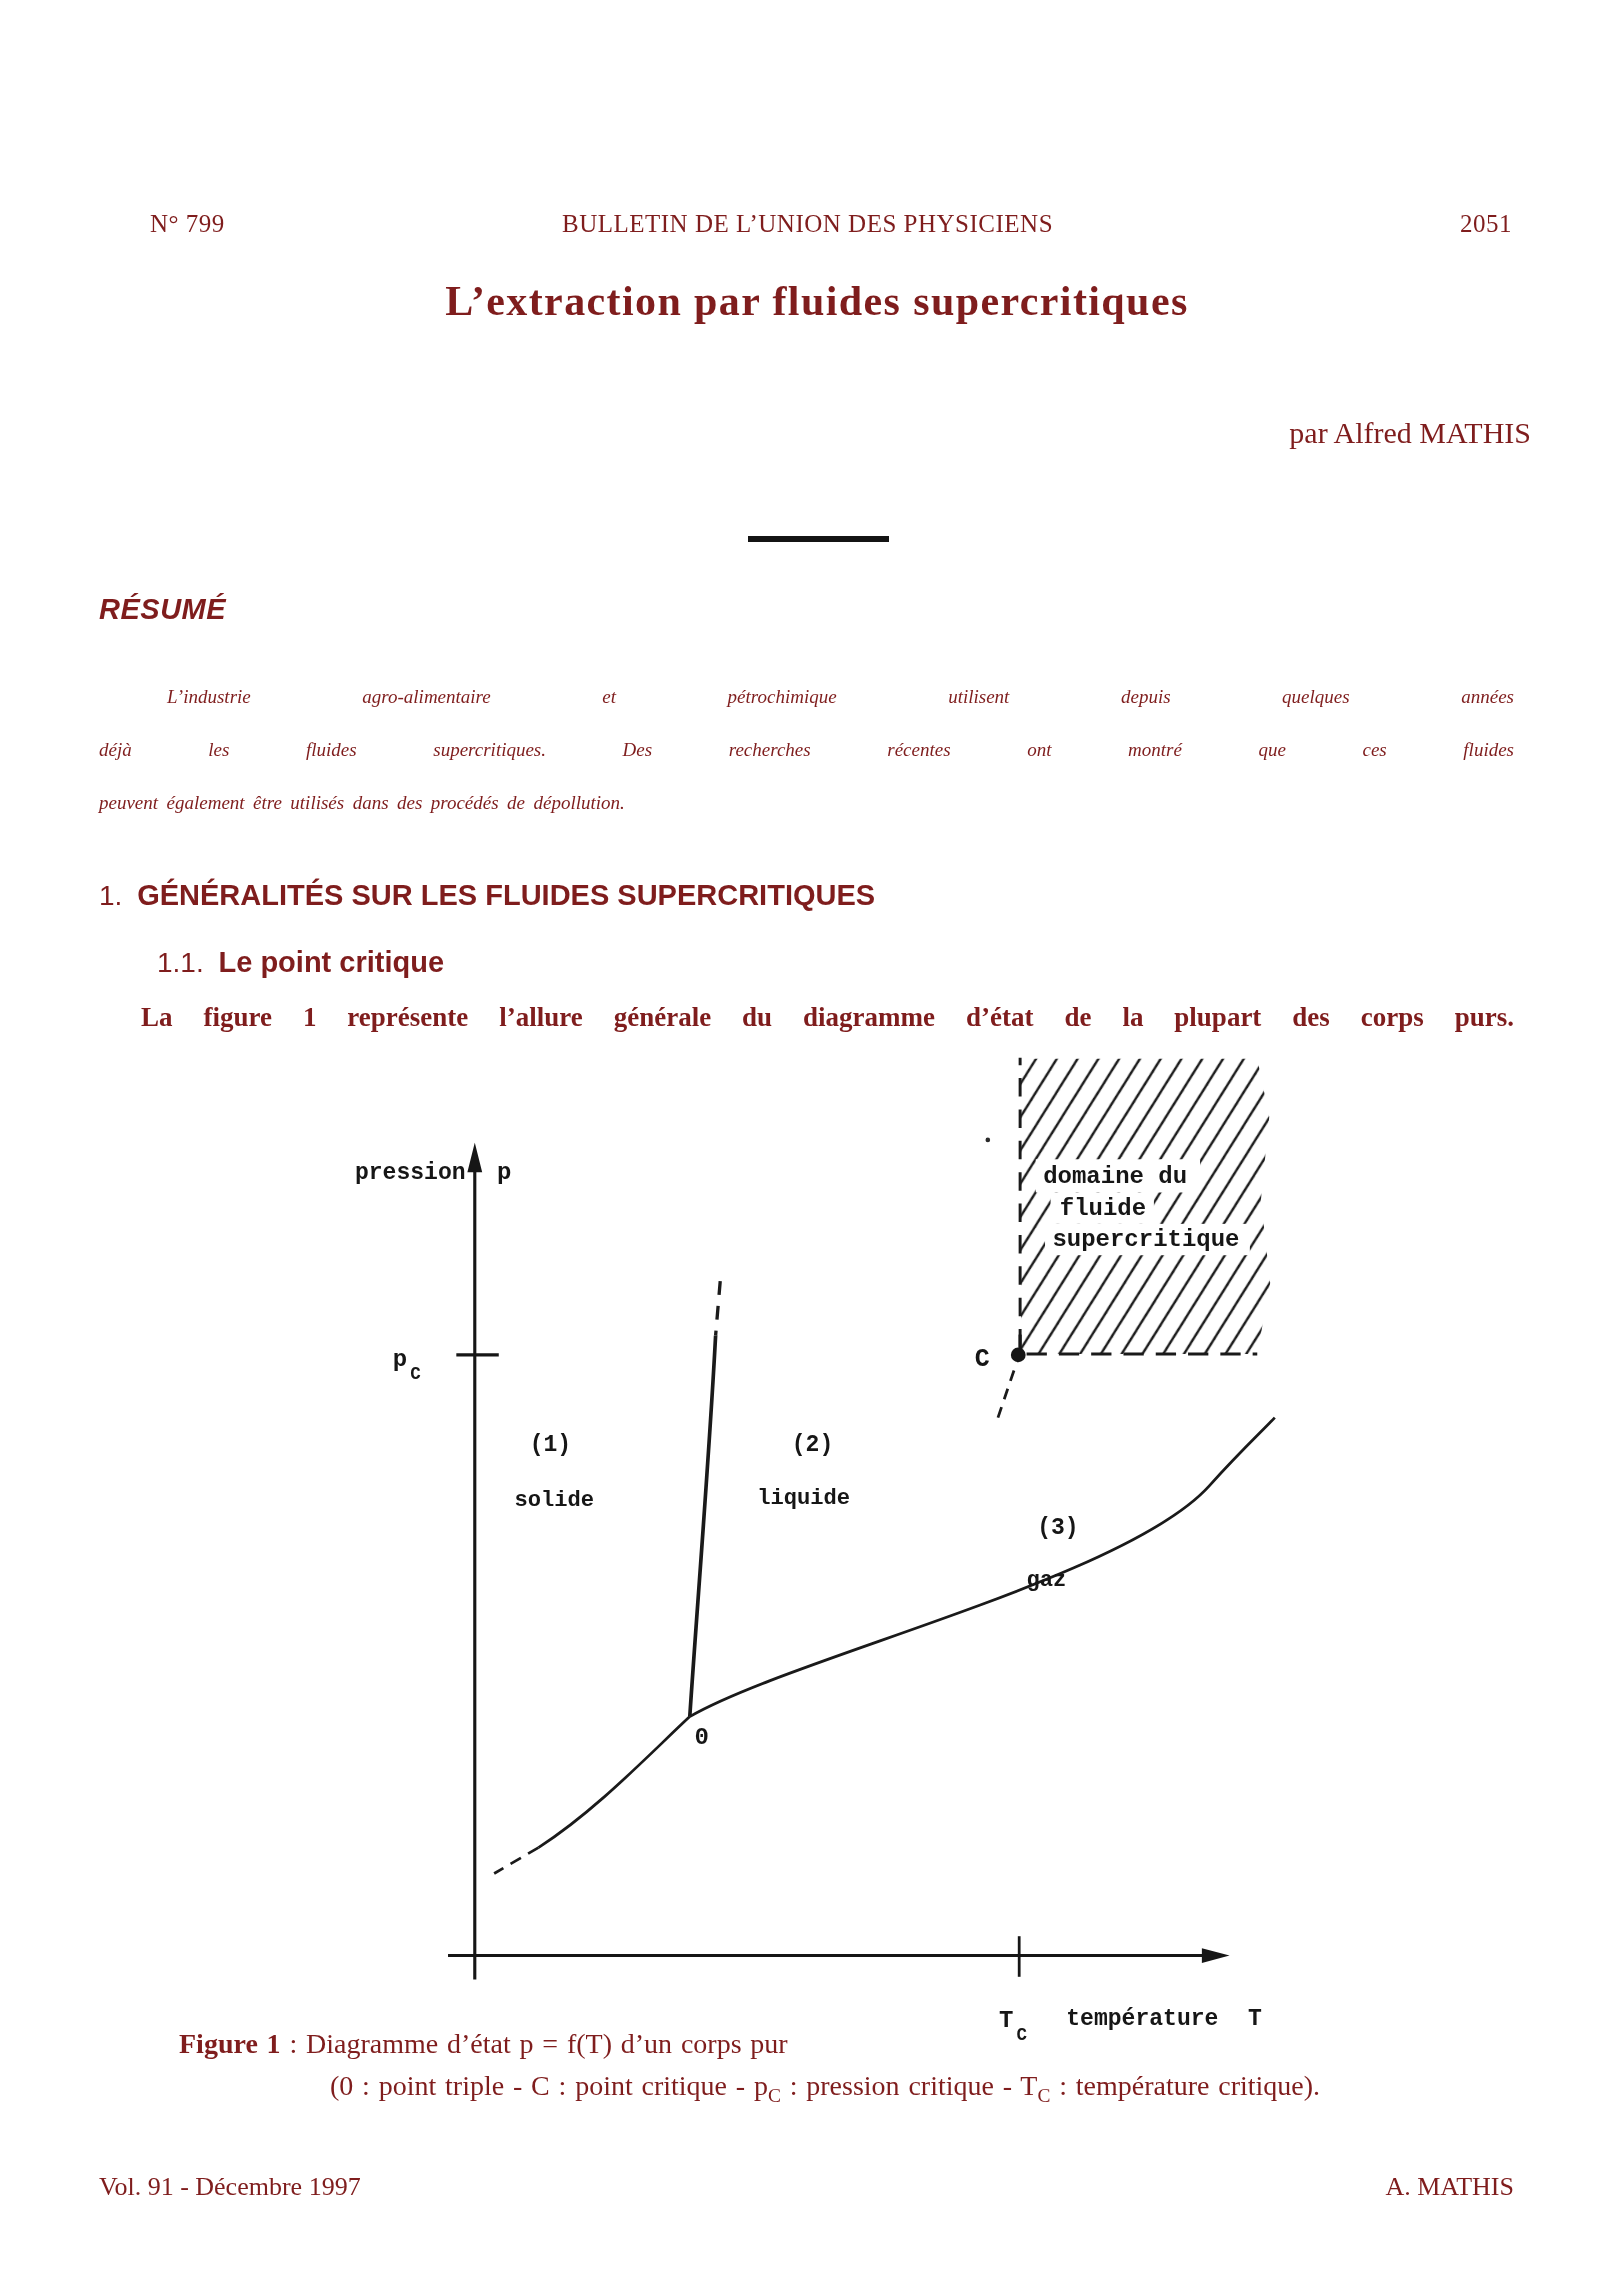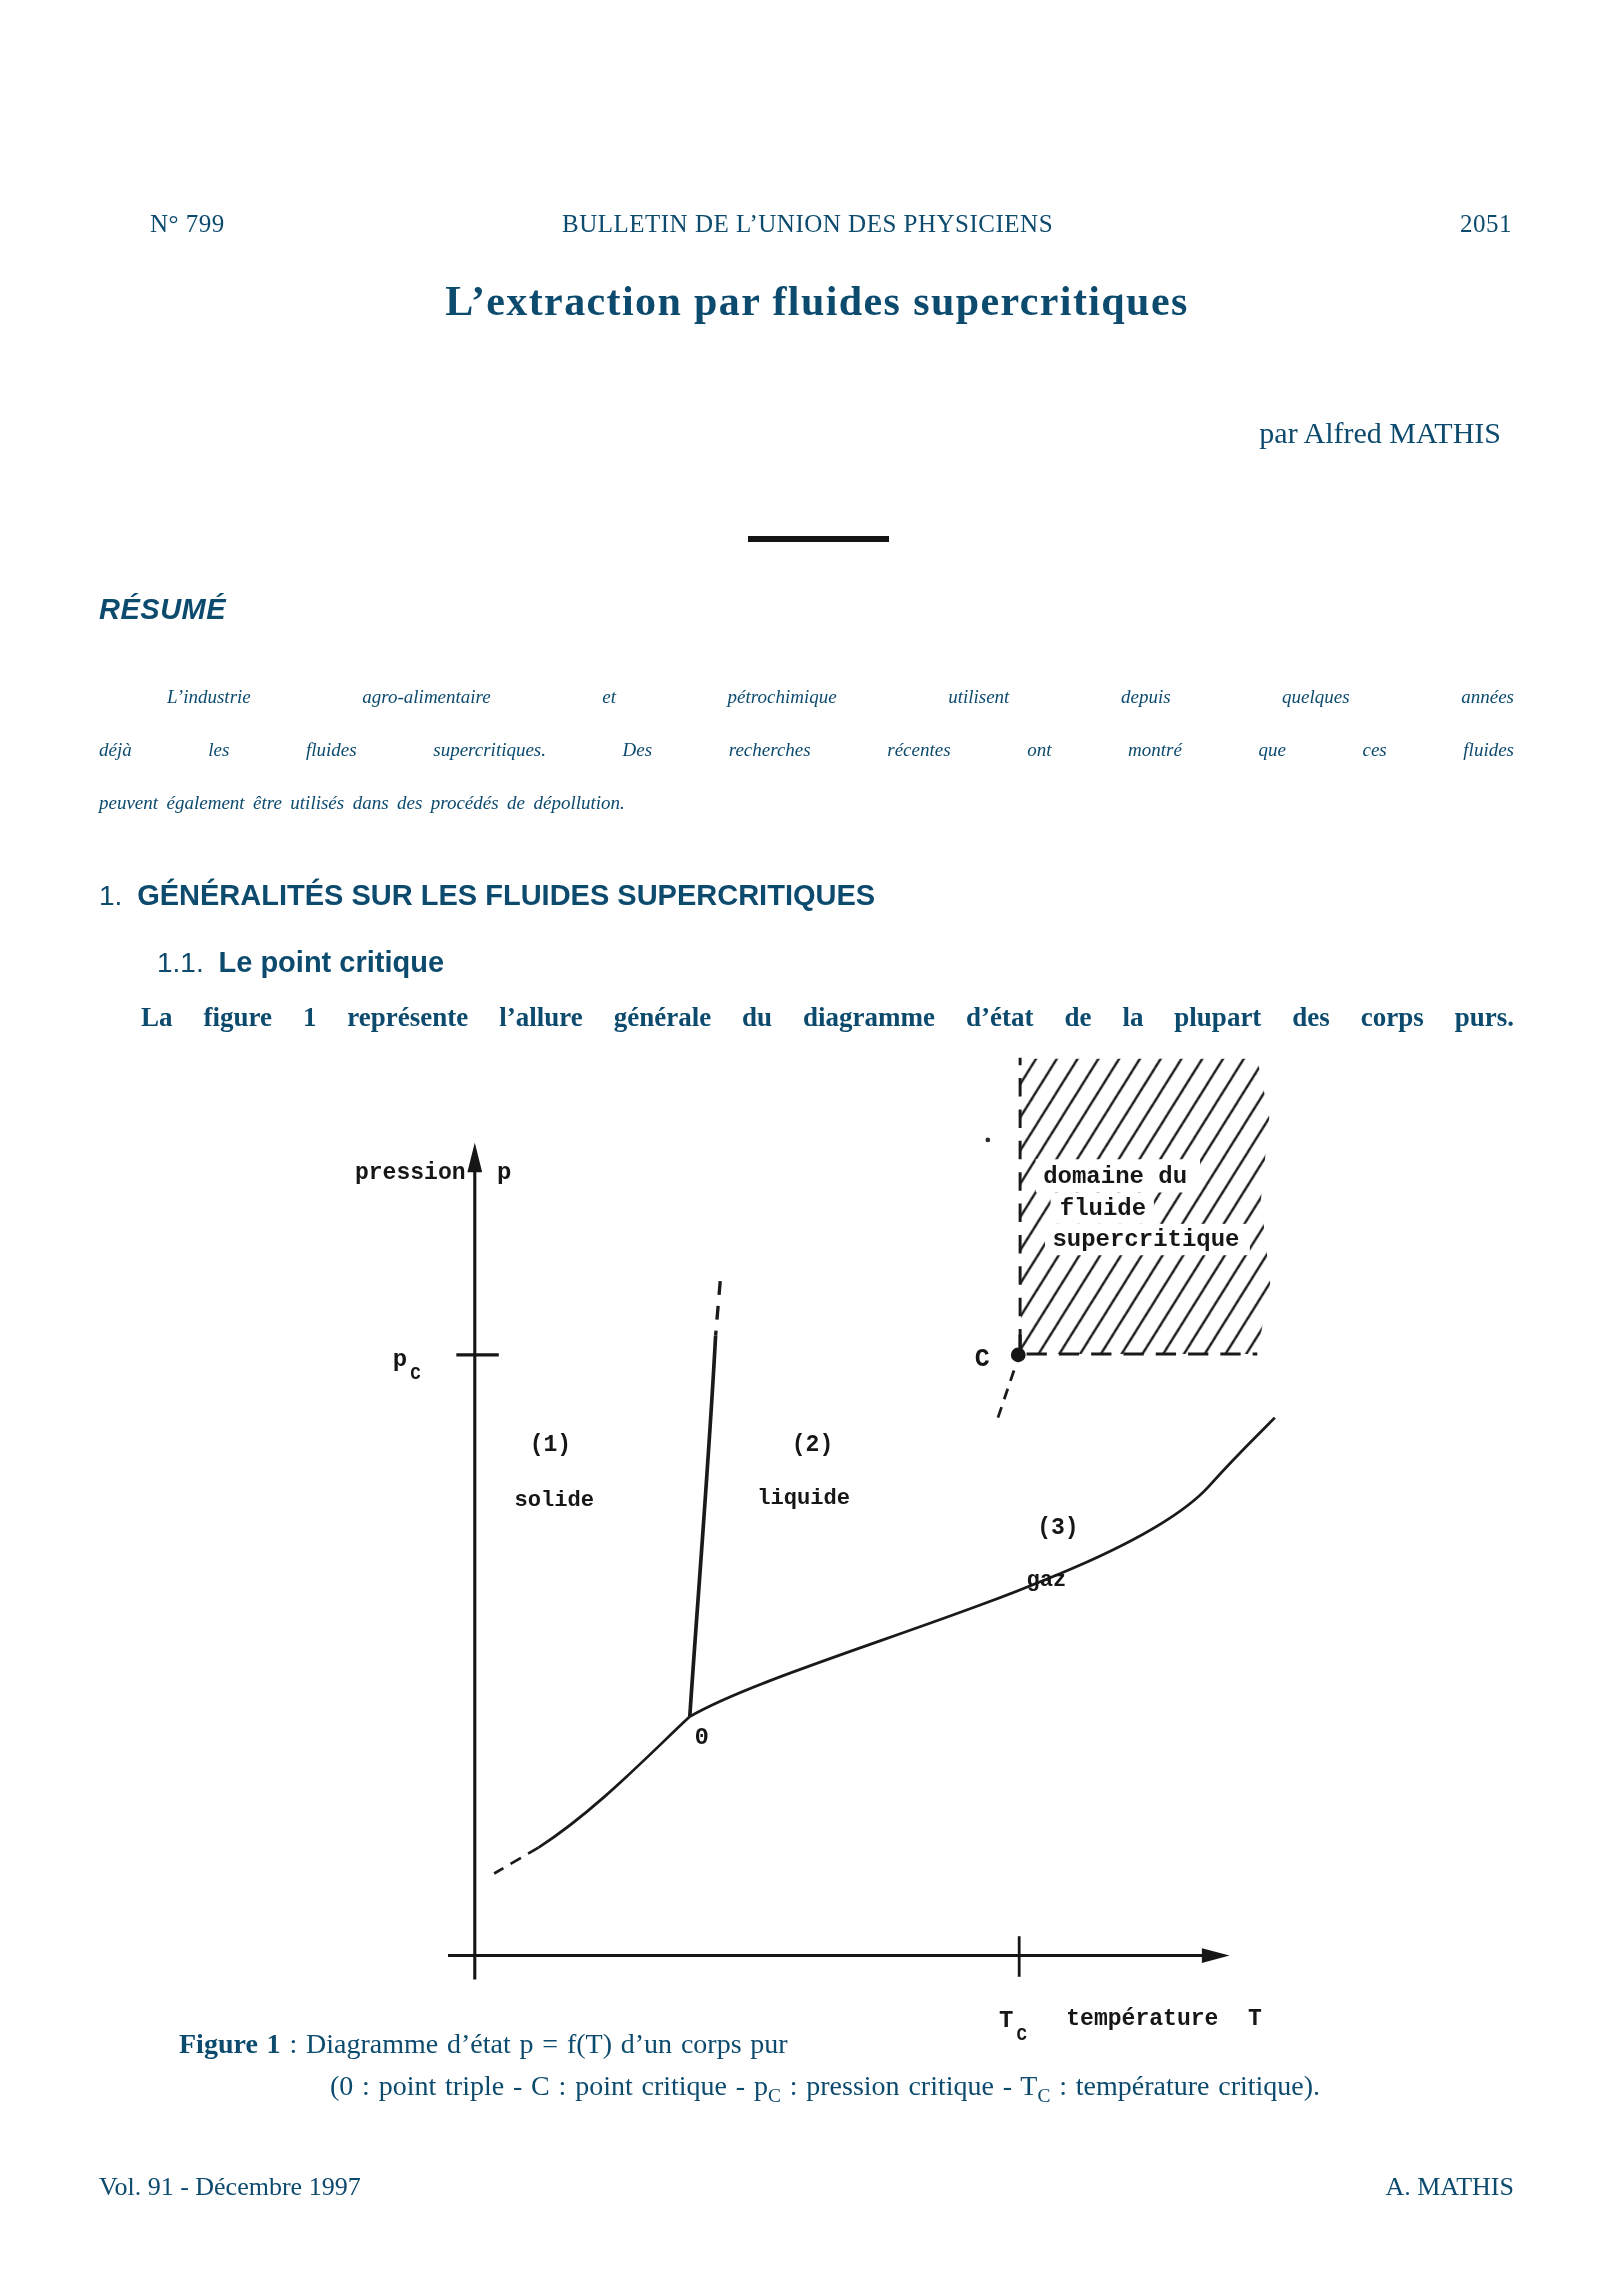--- a/index.html
+++ b/index.html
@@ -1,28 +1,28 @@
 <!DOCTYPE html>
 <html style="font-size:14.8px"><head>
 <meta charset="utf-8">
 <style>
   html,body{margin:0;padding:0;background:#6e6e6e;}
   .page{
     position:relative;width:1615px;height:2289px;background:#ffffff;
-    font-family:"Liberation Serif",serif;color:#0c4a6e;overflow:hidden;
+    font-family:"Liberation Serif",serif;color:#7f1d1d;overflow:hidden;
   }
   .abs{position:absolute;}
   .mono{font-family:"Liberation Mono",monospace;font-weight:700;}
   
   .hdr{font-size:25px;letter-spacing:0.5px;}
   .hdr-center{left:0;right:0;text-align:center;}
   
   .title{left:0;right:0;text-align:center;font-size:42px;font-weight:700;letter-spacing:1.4px;padding-left:19px;}
   
-  .byline{right:114px;text-align:right;font-size:30px;line-height:44px;}
+  .byline{right:84px;text-align:right;font-size:30px;line-height:44px;}
   .divider{background:#141414;}
   
   .resume-h{font-family:"Liberation Sans",sans-serif;font-style:italic;font-weight:700;font-size:29px;letter-spacing:0.5px;}
   .resume-p{width:1415px;font-style:italic;font-size:19px;line-height:53px;word-spacing:3.7px;}
   .rjust{text-align:justify;text-align-last:justify;}
   .rline1{text-indent:68px;}
   
   .sec{font-family:"Liberation Sans",sans-serif;font-size:29px;white-space:nowrap;}
   .sec .num{font-weight:400;margin-right:14.8px;font-size:28px;}
   .sec .lbl{font-weight:700;}

